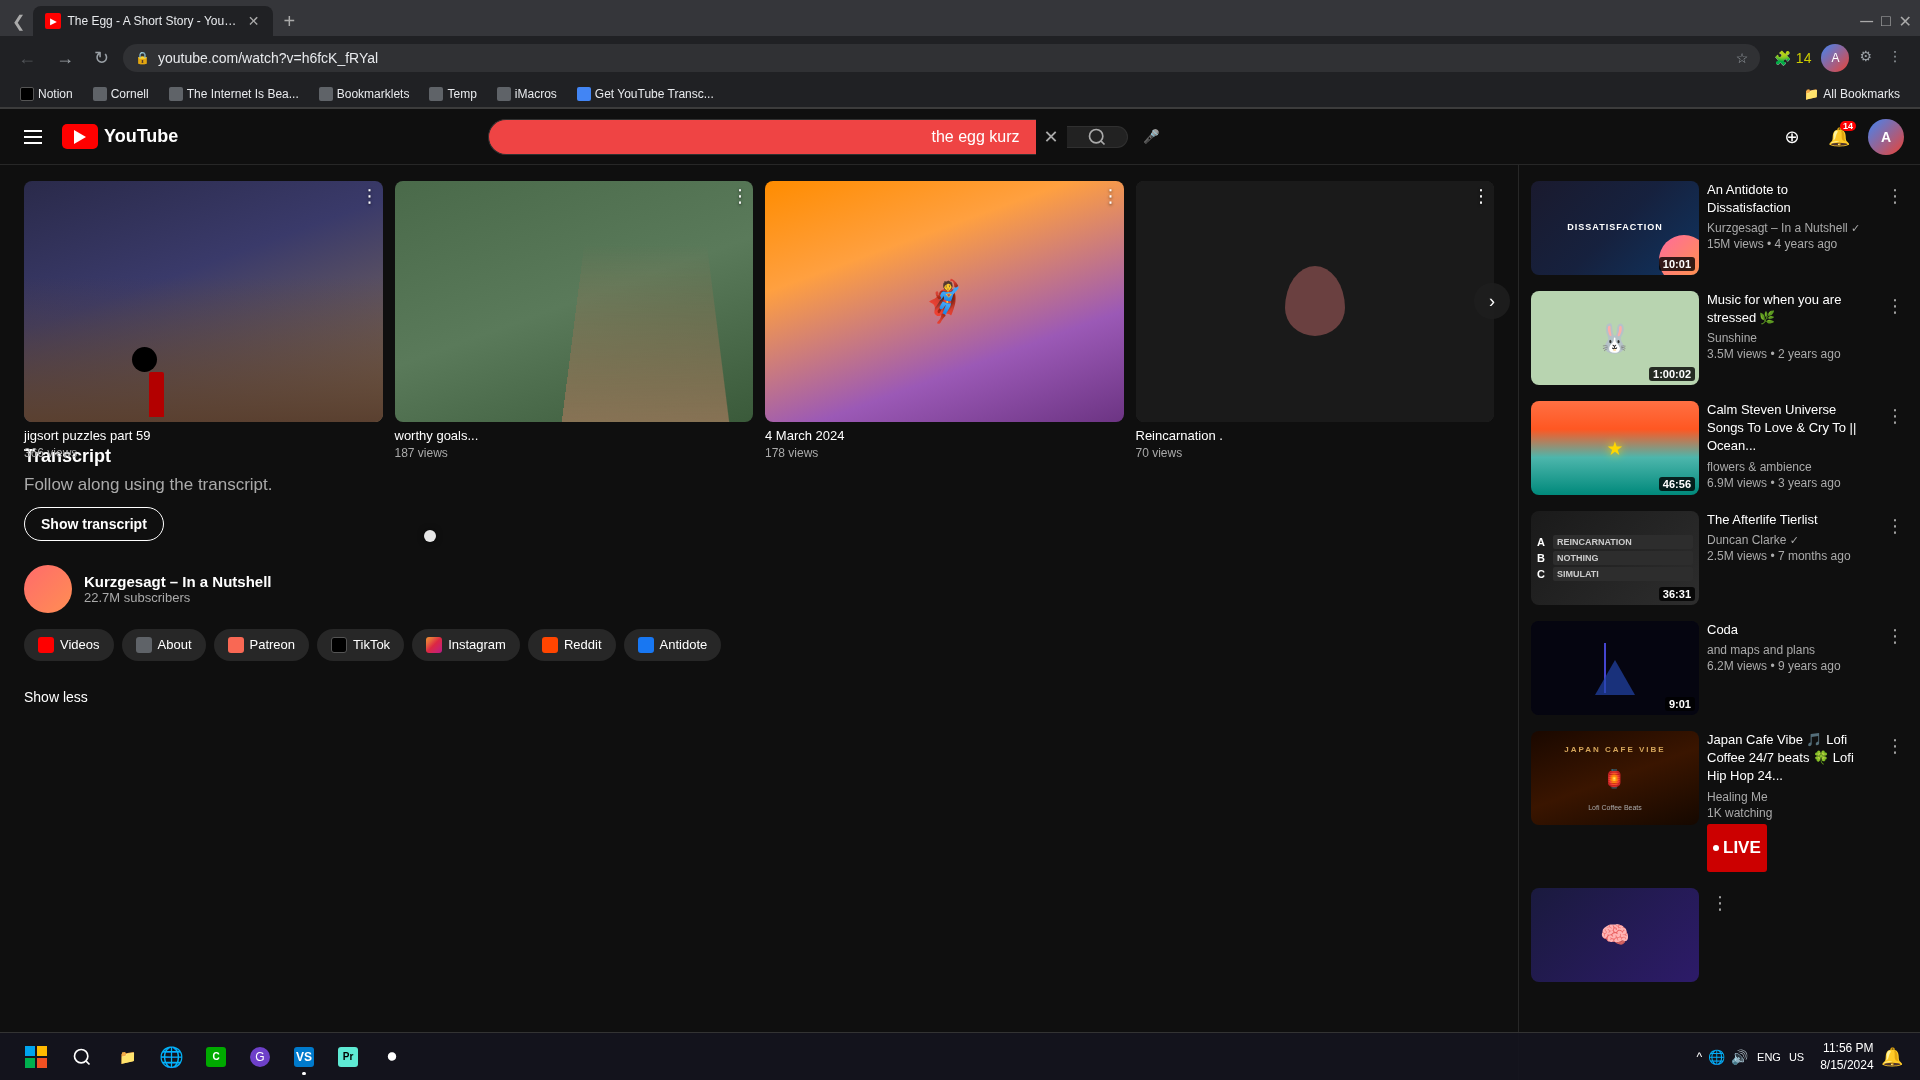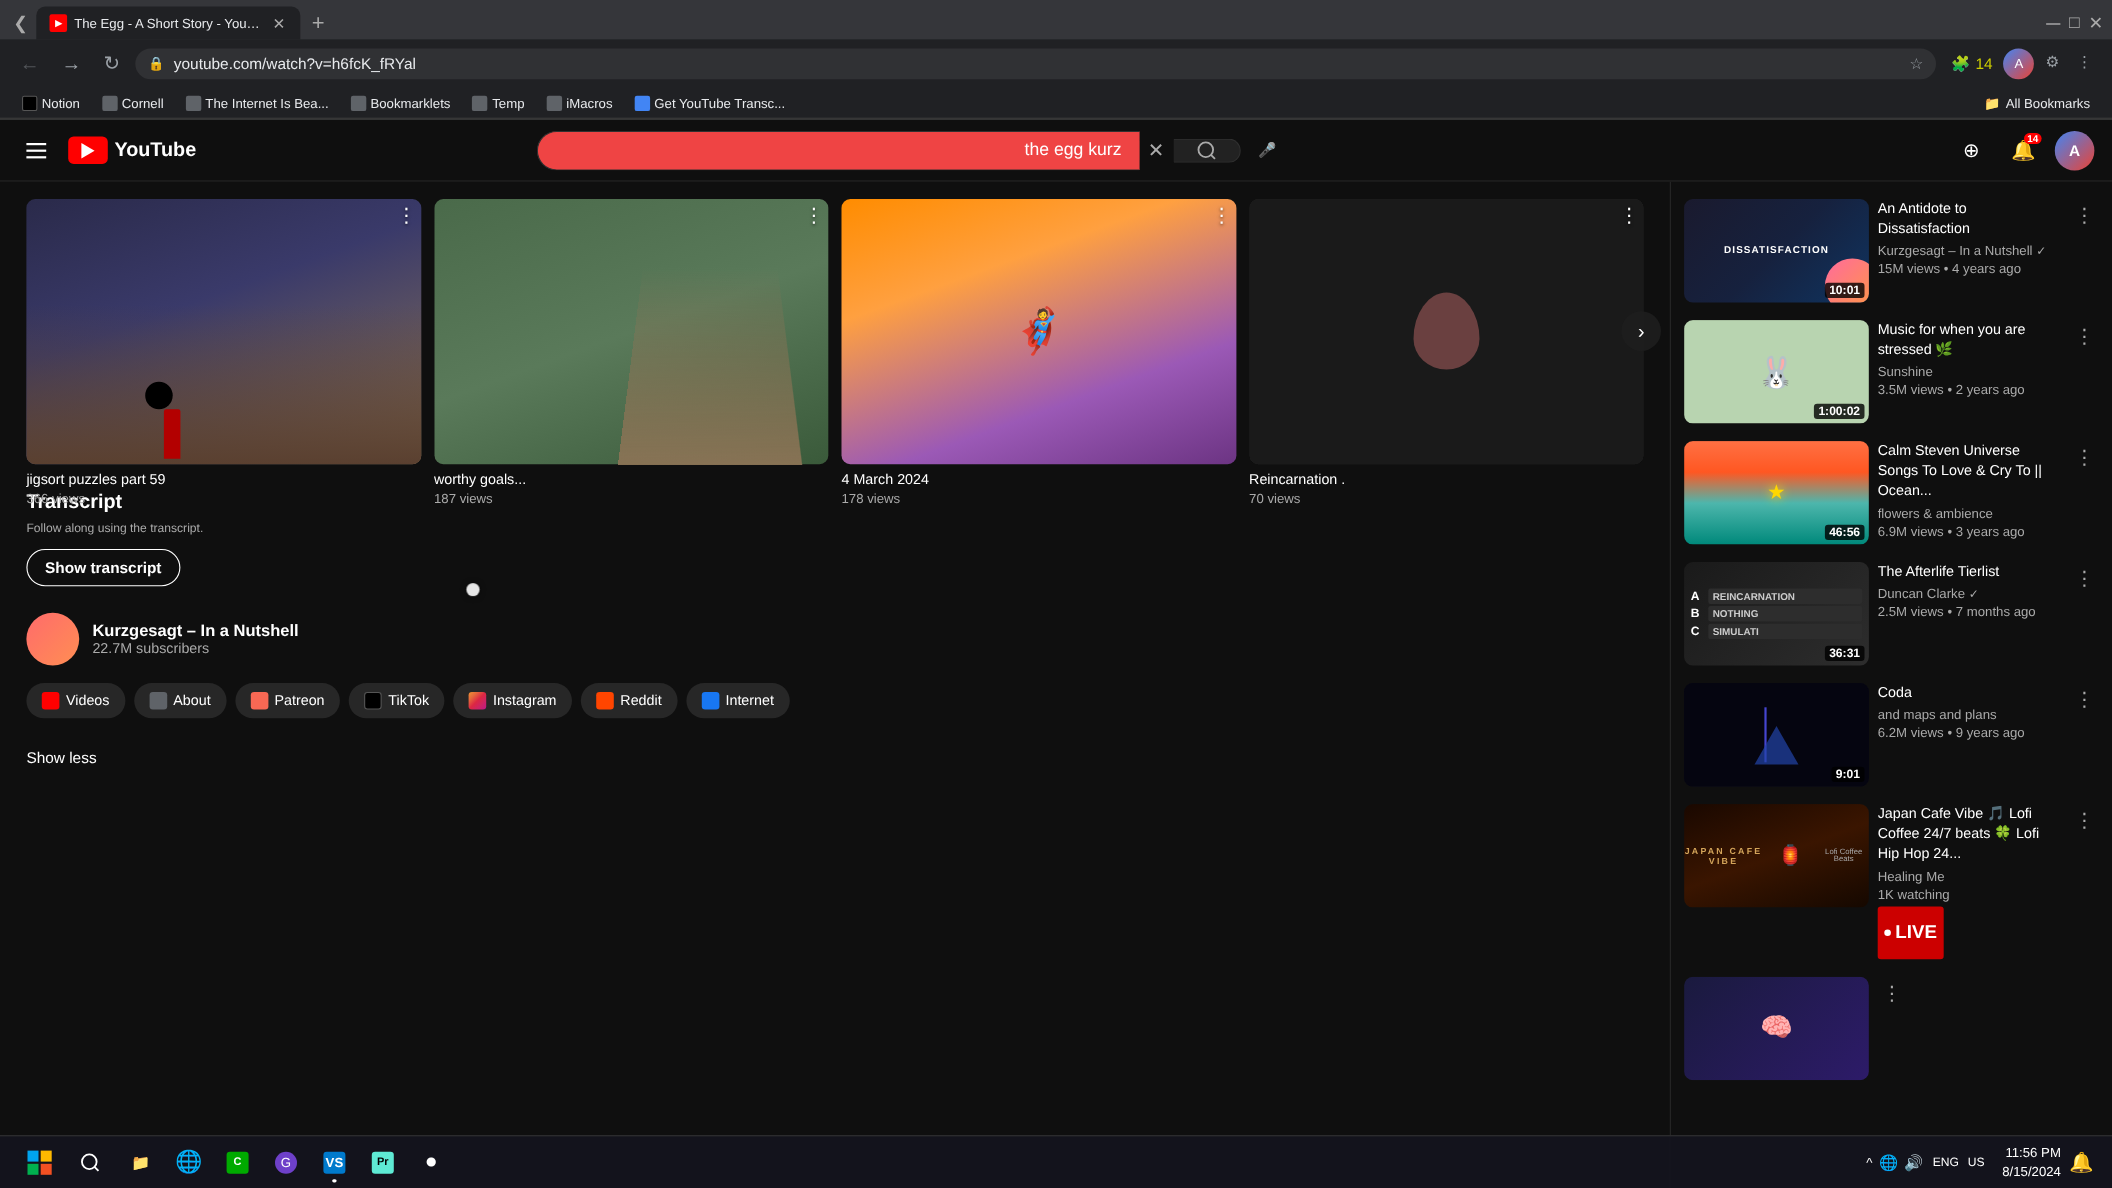--- a/index.html
+++ b/index.html
@@ -358,21 +358,21 @@
     .transcript-section {
       margin-bottom: 24px;
     }
     .transcript-title {
       font-size: 18px;
       font-weight: 600;
       margin-bottom: 8px;
       color: #fff;
     }
     .transcript-subtitle {
-      font-size: 11px;
+      font-size: 17px;
       color: #aaa;
       margin-bottom: 12px;
     }
     .show-transcript-btn {
       background: transparent;
       border: 1px solid #fff;
       color: #fff;
       padding: 8px 16px;
       border-radius: 20px;
       cursor: pointer;
@@ -898,21 +898,21 @@
         <button class="channel-link-btn">
           <div class="link-icon icon-instagram"></div>
           <span>Instagram</span>
         </button>
         <button class="channel-link-btn">
           <div class="link-icon icon-reddit"></div>
           <span>Reddit</span>
         </button>
         <button class="channel-link-btn">
           <div class="link-icon icon-facebook"></div>
-          <span>Internet</span>
+          <span>Antidote</span>
         </button>
       </div>
     </div>
 
     <button class="show-less-btn">Show less</button>
   </div>
 
   <div class="sidebar">
 
     <div class="sidebar-video-card">
@@ -1030,21 +1030,21 @@
           <span>6.2M views</span>
           <span> • </span>
           <span>9 years ago</span>
         </div>
       </div>
       <span class="sidebar-menu-btn">⋮</span>
     </div>
 
     <div class="sidebar-video-card">
       <div class="sidebar-thumb japan-thumb">
-        <div style="width:100%;height:100%;background:linear-gradient(160deg,#1a0800,#3a1500,#150800);display:flex;flex-direction:row;align-items:center;justify-content:center;gap:14px">
+        <div style="width:100%;height:100%;background:linear-gradient(160deg,#1a0800,#3a1500,#150800);display:flex;flex-direction:column;align-items:center;justify-content:center;gap:14px">
           <div style="font-size:8px;font-weight:900;color:#d4a55a;letter-spacing:2px;text-align:center">JAPAN CAFE VIBE</div>
           <div style="font-size:18px">🏮</div>
           <div style="font-size:7px;color:#aaa;text-align:center;padding:0 4px">Lofi Coffee Beats</div>
         </div>
       </div>
       <div class="sidebar-video-info">
         <div class="sidebar-video-title">Japan Cafe Vibe 🎵 Lofi Coffee 24/7 beats 🍀 Lofi Hip Hop 24...</div>
         <div class="sidebar-channel">Healing Me</div>
         <div class="sidebar-meta">
           <span>1K watching</span>

